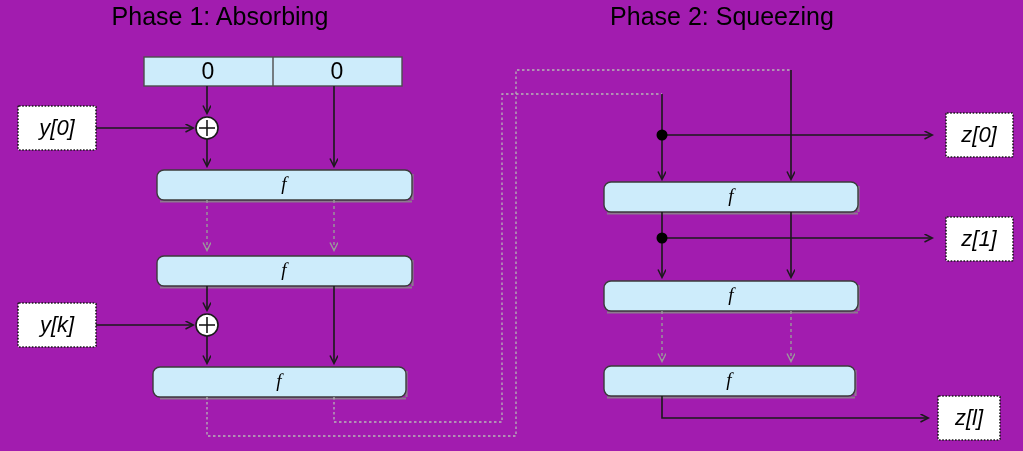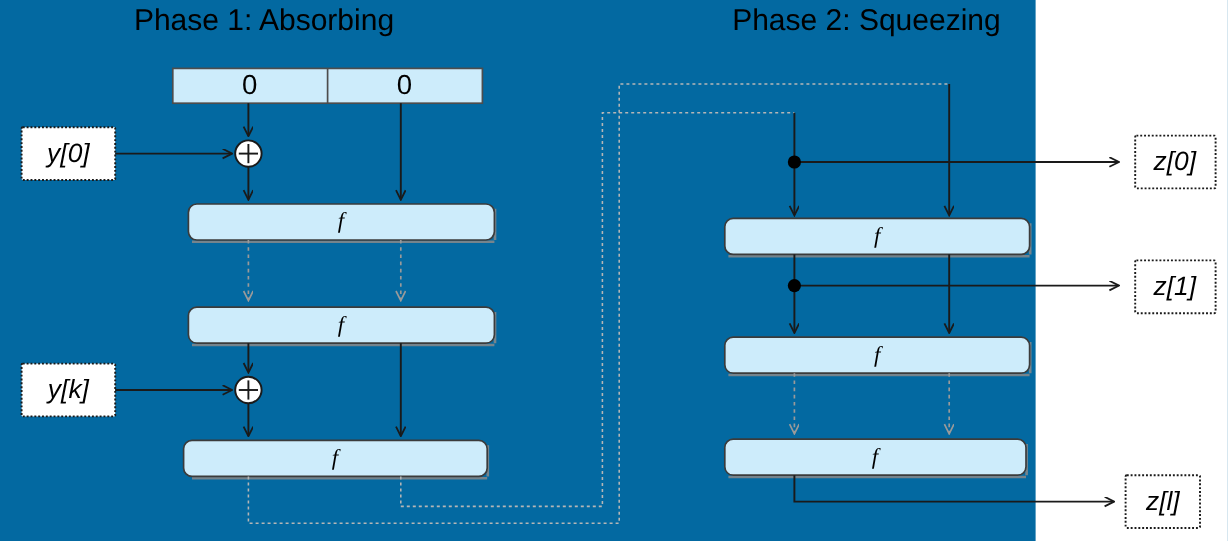--- a/index.html
+++ b/index.html
@@ -8,23 +8,23 @@
     background: #ffffff;
   }
   body {
     width: 1023px;
     height: 451px;
     overflow: hidden;
     font-family: "Liberation Sans", sans-serif;
   }
   #canvas {
     position: relative;
-    width: 863px;
+    width: 1023px;
     height: 451px;
-    background: #0369a1;
+    background: #a21caf;
     text-align: center;
   }
   svg#diagram {
     position: absolute;
     left: 0;
     top: 0;
     width: 1023px;
     height: 451px;
   }
   .phase-title {

